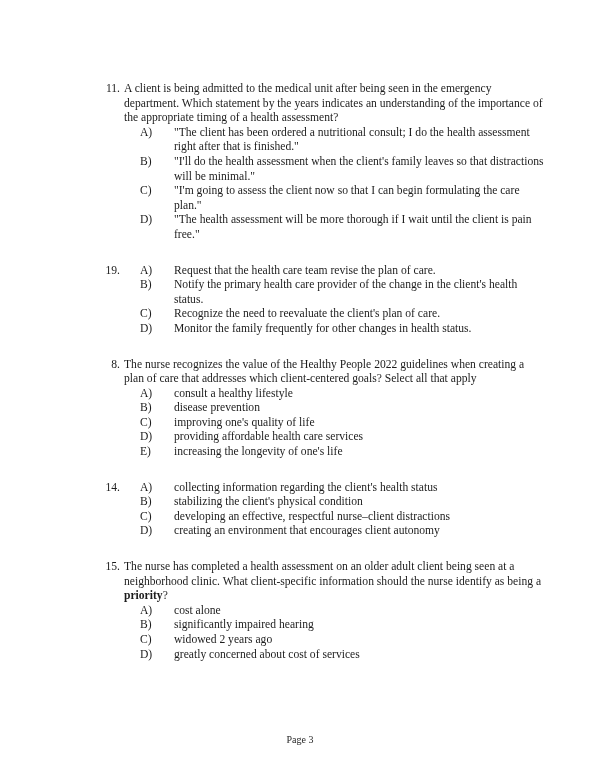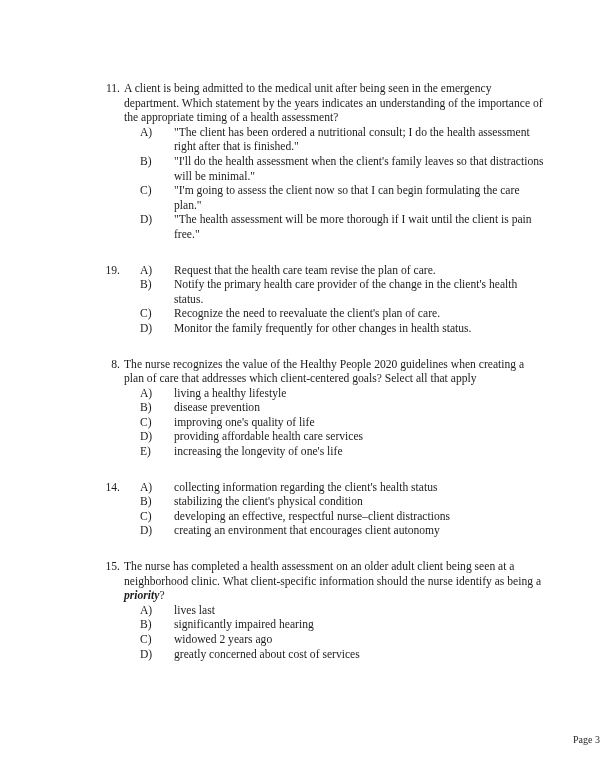--- a/index.html
+++ b/index.html
@@ -77,30 +77,29 @@
     font-size: 11.6px;
     line-height: 14.6px;
   }
 
   .opt-text {
     display: block;
   }
 
   b.emph {
     font-weight: bold;
-    font-style: italic;
   }
 
   
   .footer {
     position: absolute;
     left: 0;
     top: 733px;
     width: 600px;
-    text-align: right;
+    text-align: center;
     font-size: 10px;
     line-height: 13px;
     color: #262626;
   }
 </style>
 </head>
 <body>
 
 <div class="page">
   <div class="content">
@@ -140,25 +139,25 @@
             <span class="opt-letter">C)</span>
             <span class="opt-text">Recognize the need to reevaluate the client's plan of care.</span>
           </div>
           <div class="option">
             <span class="opt-letter">D)</span>
             <span class="opt-text">Monitor the family frequently for other changes in health status.</span>
           </div>
         </div>
       </div>
       <div class="question">
-        <div class="q-stem"><span class="q-num">8.</span><span>The nurse recognizes the value of the Healthy People 2020 guidelines when creating a plan of care that addresses which client-centered goals? Select all that apply</span></div>
-        <div class="options">
-          <div class="option">
-            <span class="opt-letter">A)</span>
-            <span class="opt-text">living a healthy lifestyle</span>
+        <div class="q-stem"><span class="q-num">8.</span><span>The nurse recognizes the value of the Healthy People 2022 guidelines when creating a plan of care that addresses which client-centered goals? Select all that apply</span></div>
+        <div class="options">
+          <div class="option">
+            <span class="opt-letter">A)</span>
+            <span class="opt-text">consult a healthy lifestyle</span>
           </div>
           <div class="option">
             <span class="opt-letter">B)</span>
             <span class="opt-text">disease prevention</span>
           </div>
           <div class="option">
             <span class="opt-letter">C)</span>
             <span class="opt-text">improving one's quality of life</span>
           </div>
           <div class="option">
@@ -190,21 +189,21 @@
             <span class="opt-letter">D)</span>
             <span class="opt-text">creating an environment that encourages client autonomy</span>
           </div>
         </div>
       </div>
       <div class="question">
         <div class="q-stem"><span class="q-num">15.</span><span>The nurse has completed a health assessment on an older adult client being seen at a neighborhood clinic. What client-specific information should the nurse identify as being a </span><b class="emph">priority</b><span>?</span></div>
         <div class="options">
           <div class="option">
             <span class="opt-letter">A)</span>
-            <span class="opt-text">lives last</span>
+            <span class="opt-text">cost alone</span>
           </div>
           <div class="option">
             <span class="opt-letter">B)</span>
             <span class="opt-text">significantly impaired hearing</span>
           </div>
           <div class="option">
             <span class="opt-letter">C)</span>
             <span class="opt-text">widowed 2 years ago</span>
           </div>
           <div class="option">

